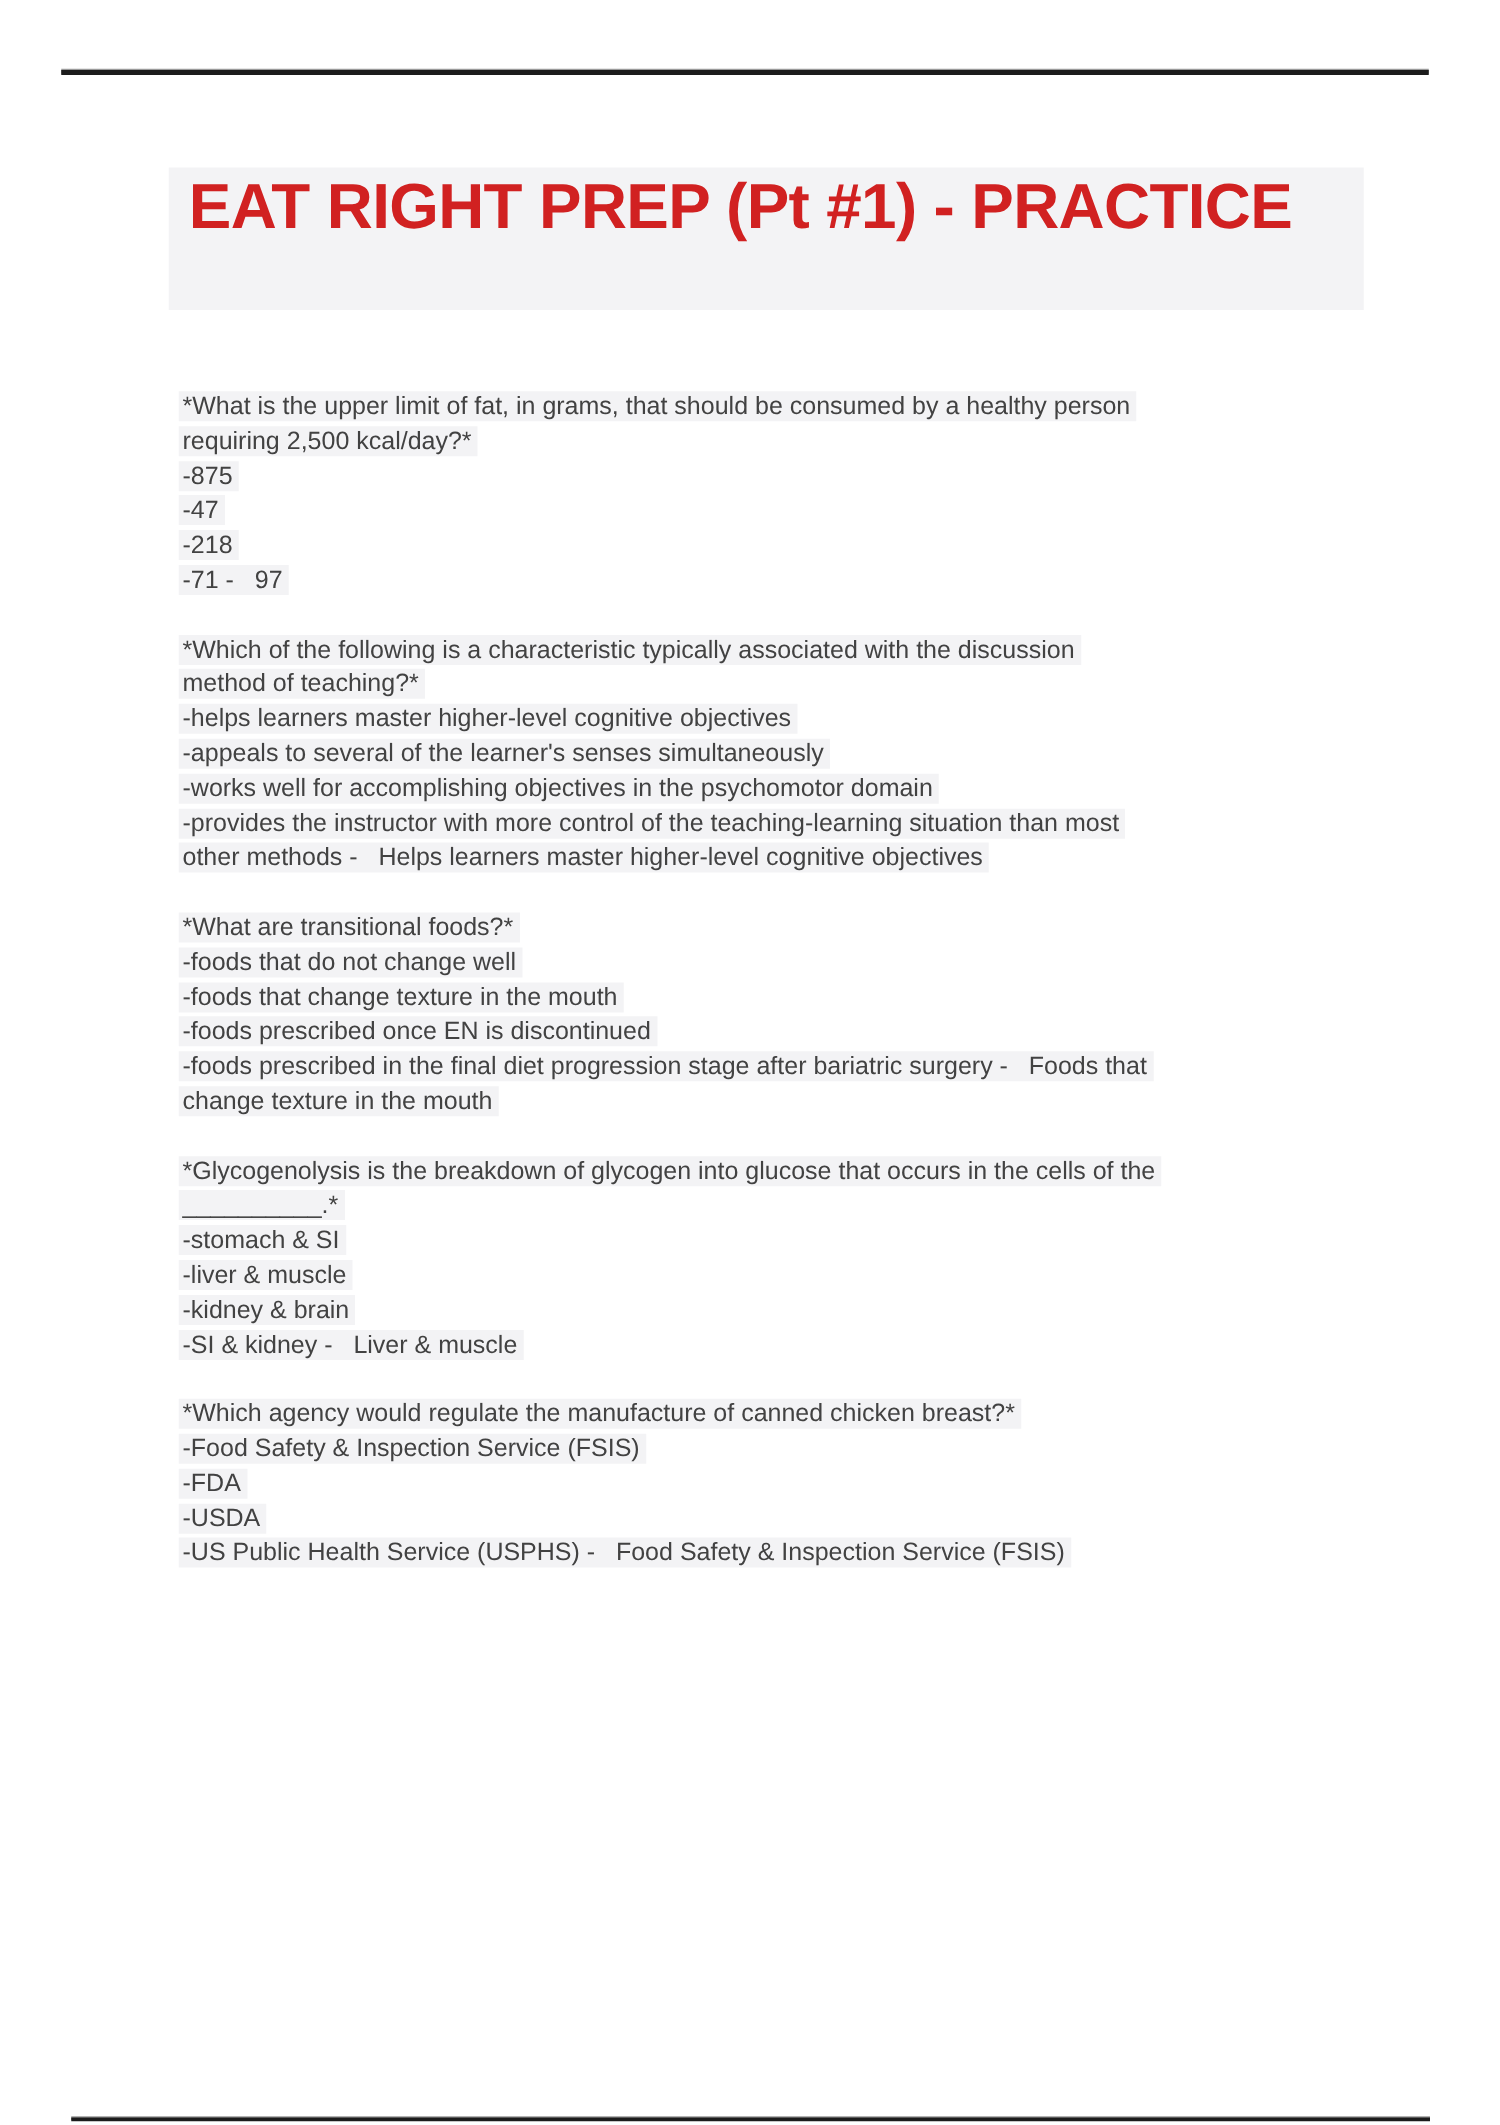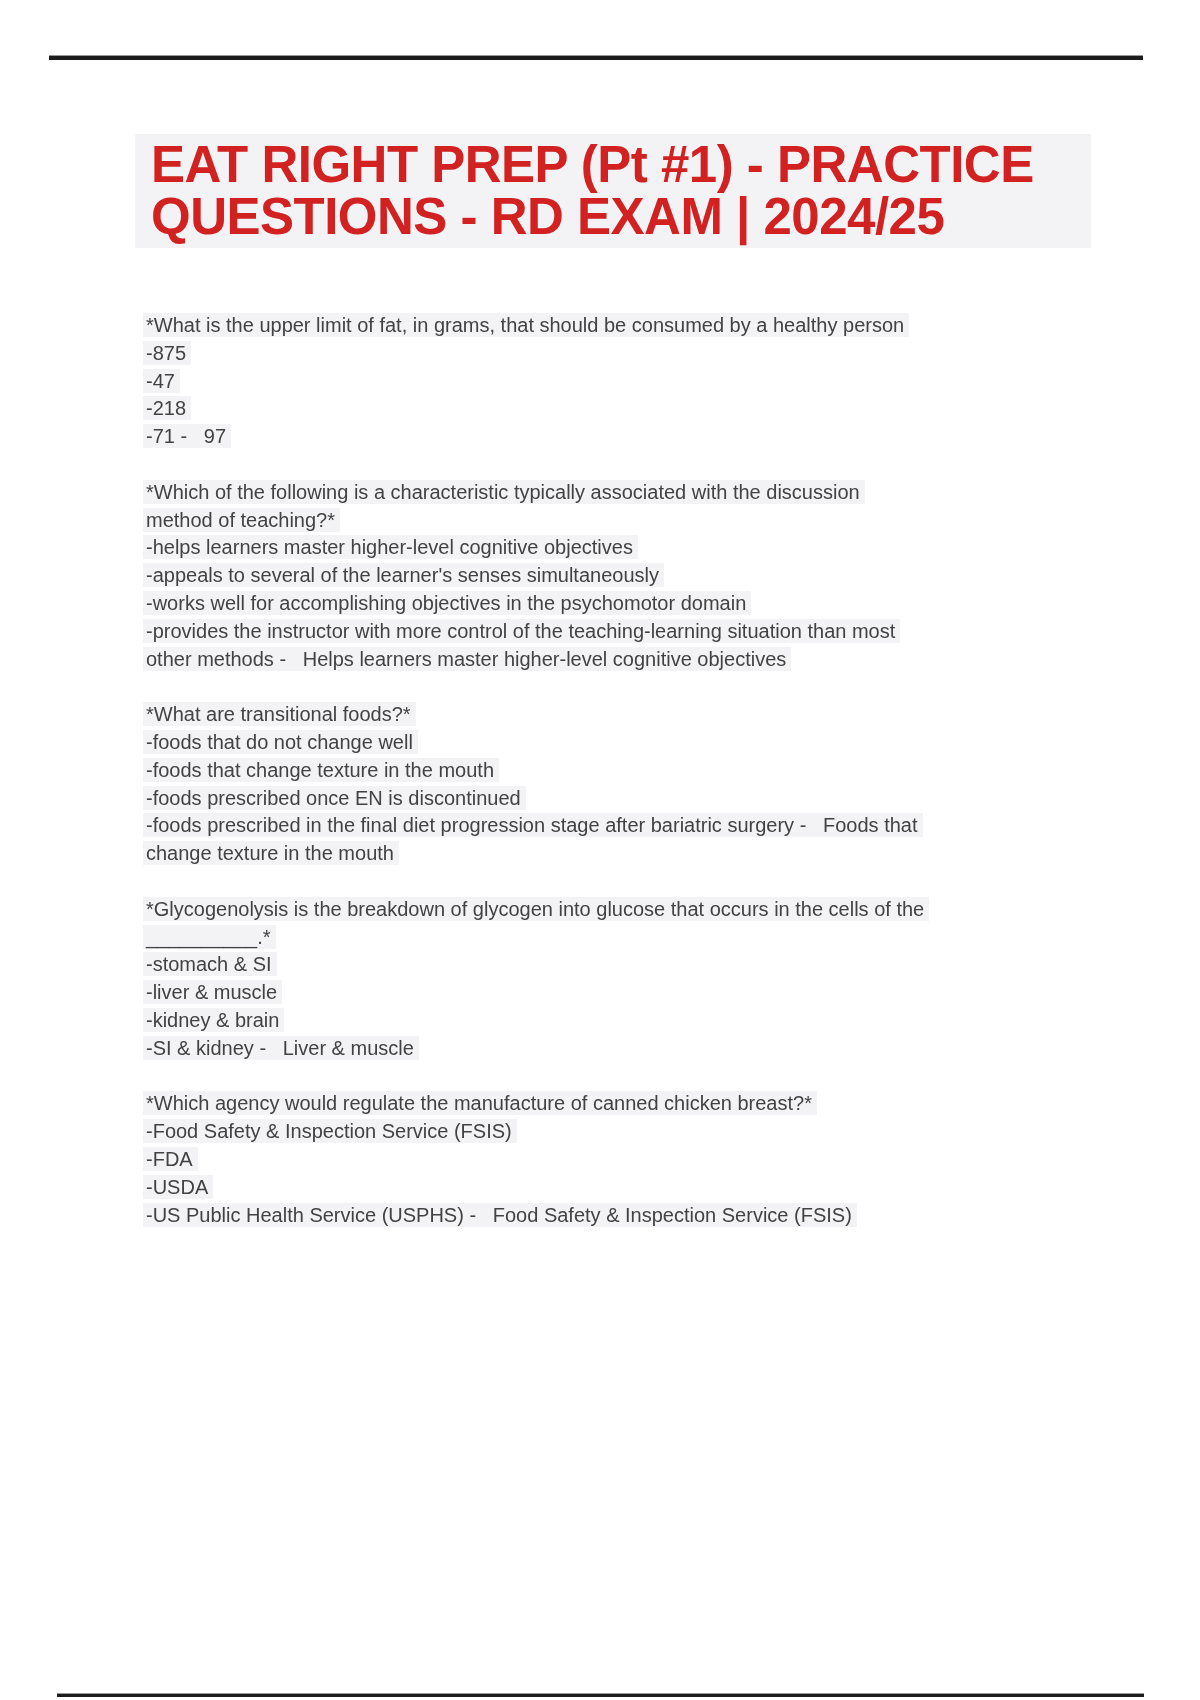--- a/index.html
+++ b/index.html
@@ -67,27 +67,27 @@
 </style>
 </head>
 <body>
 
 <div class="page">
 
   <div class="rule rule-top"></div>
 
   <div class="title-block">
     <div class="title-line">EAT RIGHT PREP (Pt #1) - PRACTICE</div>
-    <div class="title-line">QUESTIONS - RD EXAM | 2024/25</div>
   </div>
 
   <div class="body-text">
 
     <div class="q-block">
       <div class="line"><span class="hl">*What is the upper limit of fat, in grams, that should be consumed by a healthy person</span></div>
+      <div class="line"><span class="hl">requiring 2,500 kcal/day?*</span></div>
       <div class="line"><span class="hl">-875</span></div>
       <div class="line"><span class="hl">-47</span></div>
       <div class="line"><span class="hl">-218</span></div>
       <div class="line"><span class="hl">-71 -   97</span></div>
     </div>
 
     <div class="q-block">
       <div class="line"><span class="hl">*Which of the following is a characteristic typically associated with the discussion</span></div>
       <div class="line"><span class="hl">method of teaching?*</span></div>
       <div class="line"><span class="hl">-helps learners master higher-level cognitive objectives</span></div>

